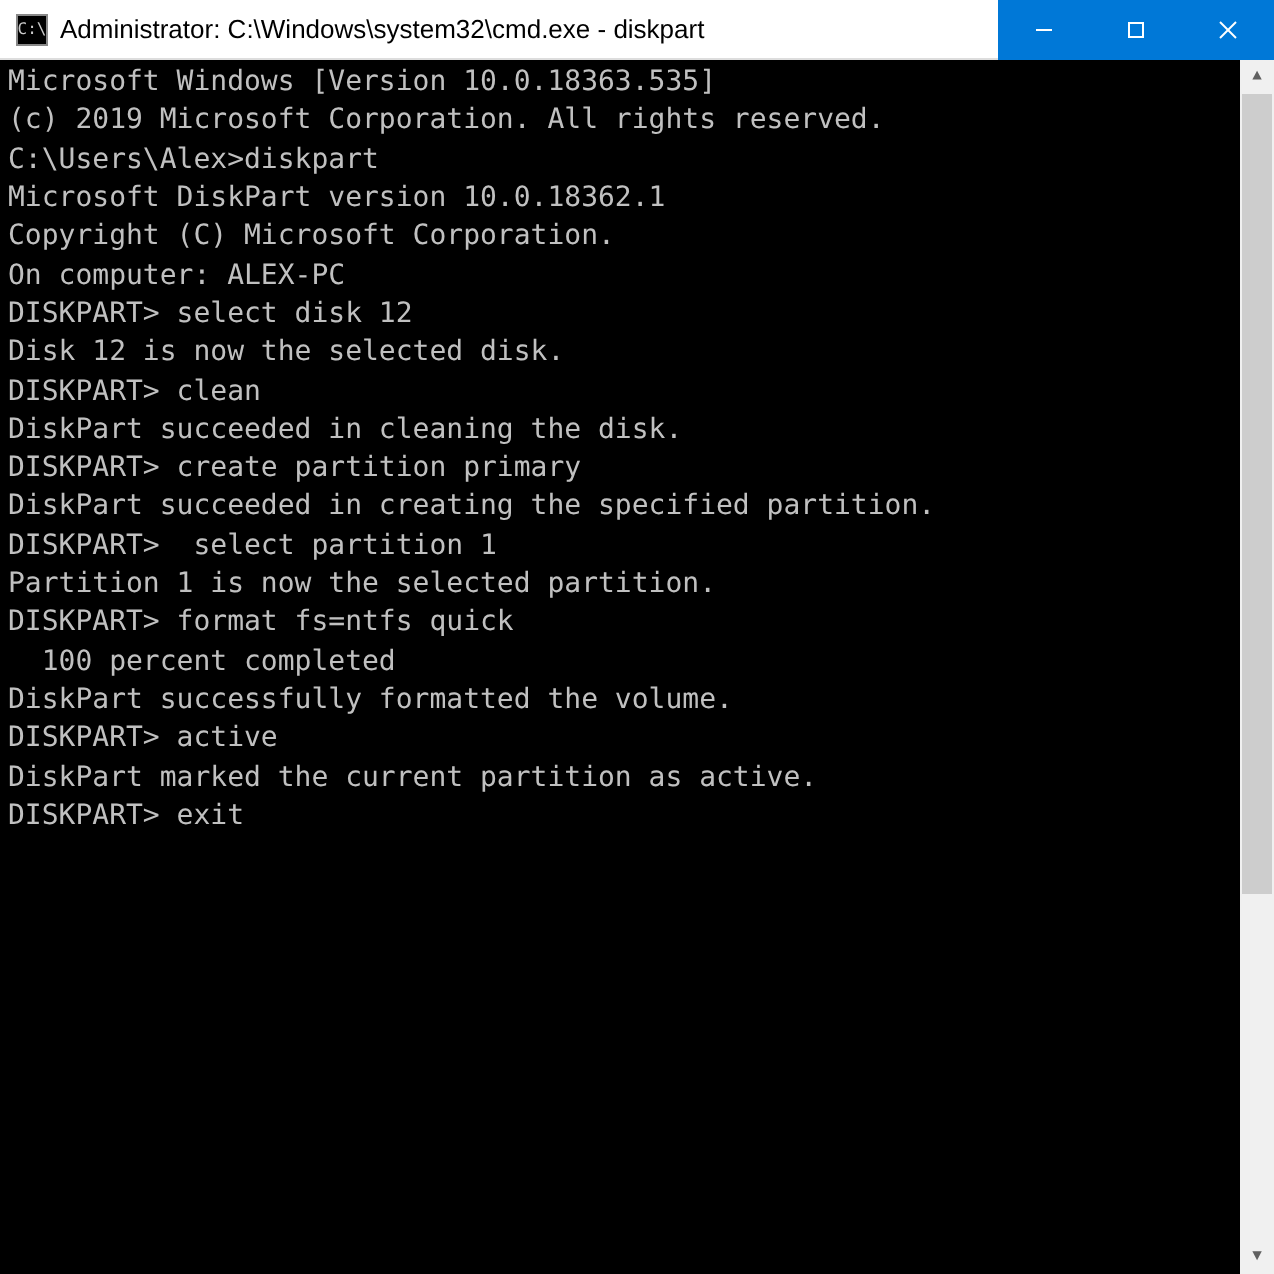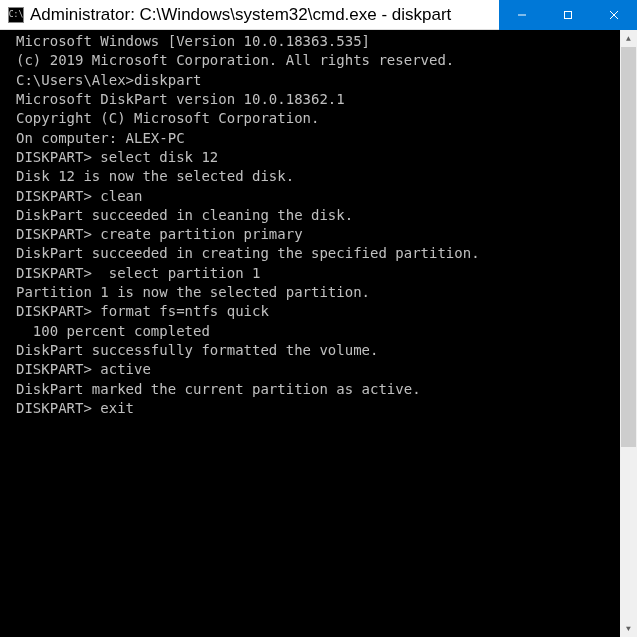--- a/index.html
+++ b/index.html
@@ -38,21 +38,21 @@
       display: flex;
       align-items: center;
       justify-content: center;
       font-size: 8px;
       color: #ccc;
       font-family: monospace;
     }
     .titlebar-text {
       flex: 1;
       font-family: 'Segoe UI', Tahoma, sans-serif;
-      font-size: 17px;
+      font-size: 13px;
       color: #000;
       white-space: nowrap;
       overflow: hidden;
     }
     .titlebar-buttons {
       display: flex;
       height: 100%;
     }
     .titlebar-button {
       width: 46px;
@@ -76,21 +76,21 @@
       width: 10px;
       height: 10px;
     }
     .terminal {
       flex: 1;
       background: #000;
       color: #c0c0c0;
       font-family: Consolas, 'Lucida Console', monospace;
       font-size: 14px;
       line-height: 1.38;
-      padding: 2px 16px;
+      padding: 2px 4px;
       white-space: pre;
       overflow: hidden;
       position: relative;
     }
     .scrollbar {
       position: absolute;
       right: 0;
       top: 30px;
       width: 17px;
       height: calc(100% - 30px);

